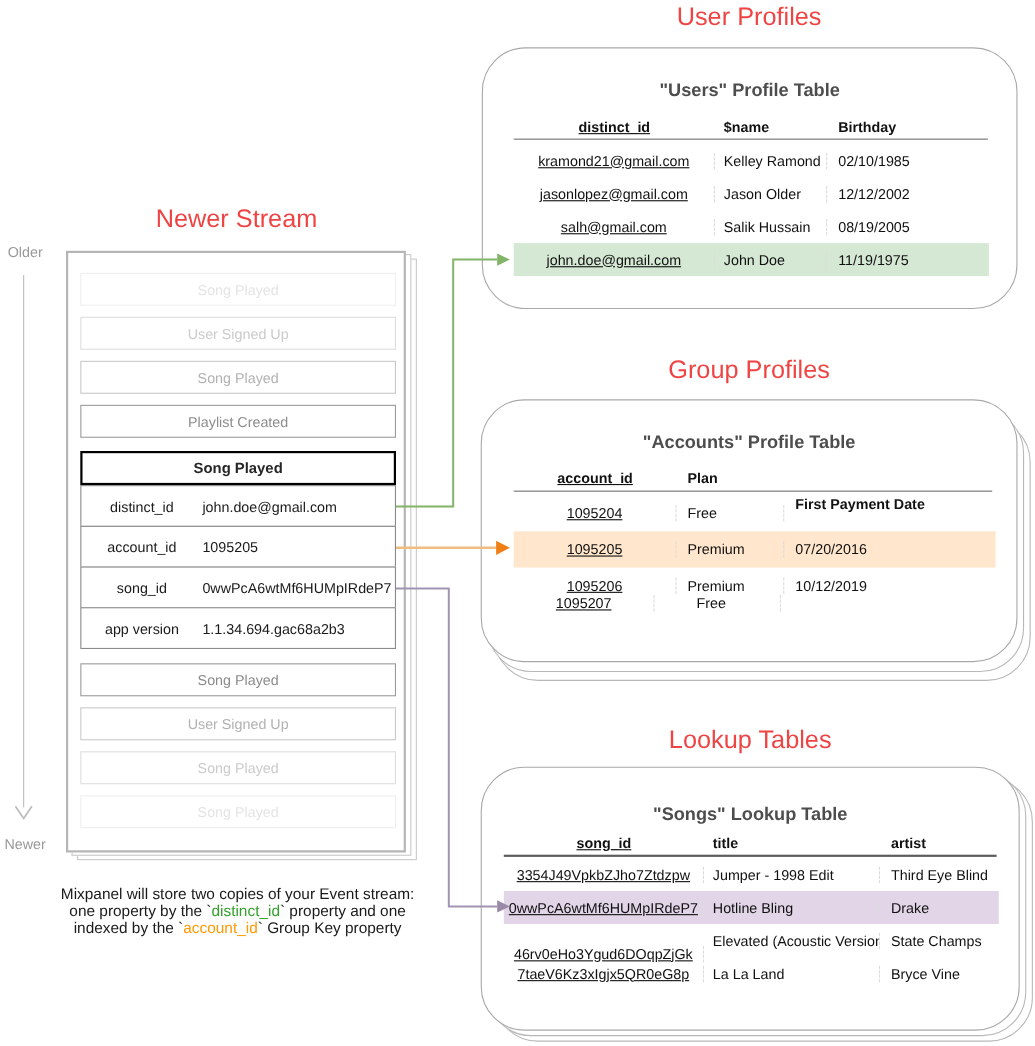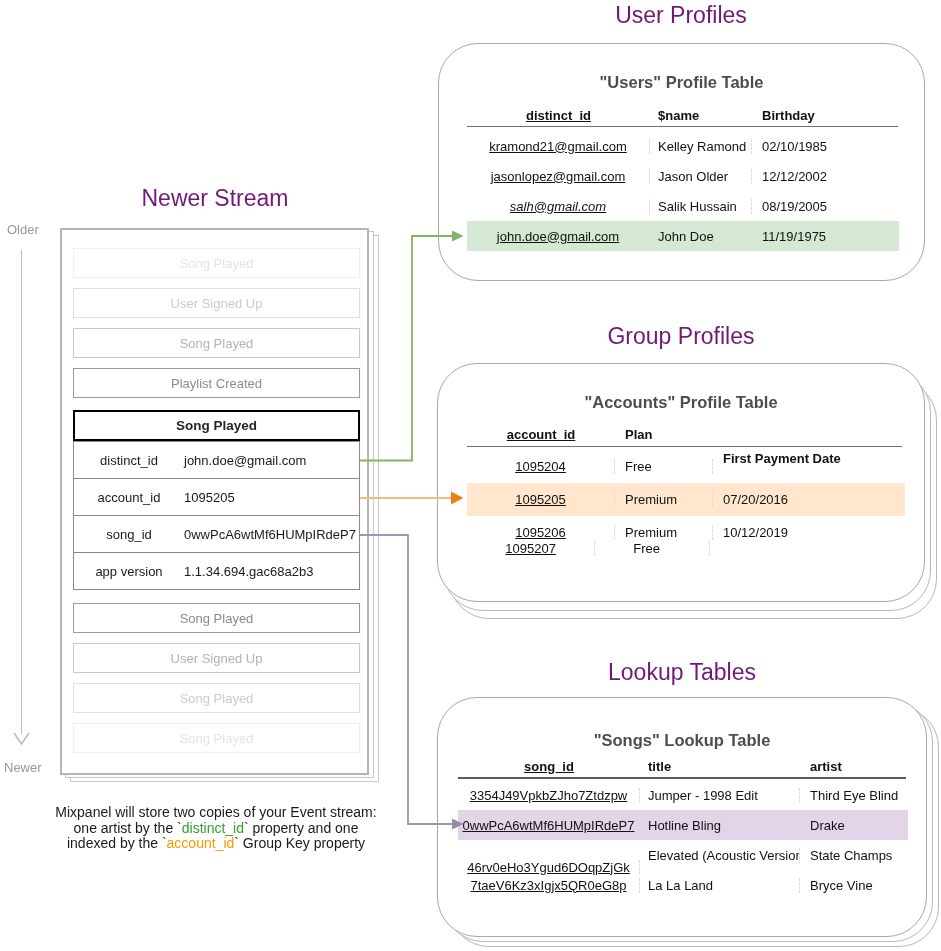--- a/index.html
+++ b/index.html
@@ -1,19 +1,19 @@
 <!DOCTYPE html>
 <html><head>
 <meta charset="utf-8">
 <style>
   html,body{margin:0;padding:0;background:#fff;}
   .canvas{position:relative;width:941px;height:951px;background:#fff;
           font-family:"Liberation Sans",sans-serif;color:#111;overflow:hidden;}
   .abs{position:absolute;}
-  .sec-title{font-size:23px;color:#701a75;text-align:center;white-space:nowrap;}
+  .sec-title{font-size:23px;color:#ef4444;text-align:center;white-space:nowrap;}
   
   .card{position:absolute;background:#fff;border:1.6px solid #a8a8a8;border-radius:40px;box-sizing:border-box;}
   .card-ghost{position:absolute;background:#fff;border:1.4px solid #b8b8b8;border-radius:40px;box-sizing:border-box;}
   .card-title{position:absolute;font-weight:bold;font-size:16.5px;color:#4d4d4d;text-align:center;white-space:nowrap;}
   
   .trow{position:absolute;display:flex;align-items:center;box-sizing:border-box;}
   .tc{box-sizing:border-box;font-size:13px;color:#111;white-space:nowrap;overflow:hidden;}
   .tc.key{text-align:center;}
   .tc.pad8{padding-left:8px;}
   .tc.pad10{padding-left:10px;}
@@ -109,21 +109,21 @@
     </div>
   <div class="ebox f2" style="top:683px;">
     <span>Song Played</span>
     </div>
   <div class="ebox f1" style="top:723px;">
     <span>Song Played</span>
     </div>
 
   <div class="caption">
     <div><span>Mixpanel will store two copies of your Event stream:</span></div>
-    <div><span>one artist by the `</span><span class="term-green">distinct_id</span><span>` property and one</span></div>
+    <div><span>one property by the `</span><span class="term-green">distinct_id</span><span>` property and one</span></div>
     <div><span>indexed by the `</span><span class="term-orange">account_id</span><span>` Group Key property</span></div>
   </div>
 
   <div class="abs sec-title" style="left:437px;top:2px;width:488px;">User Profiles</div>
   <div class="card" style="left:438px;top:43px;width:487px;height:238px;"></div>
   <div class="card-title" style="left:438px;top:73px;width:487px;">"Users" Profile Table</div>
 
   <div class="trow" style="left:467px;top:104px;width:432px;height:22px;">
     <span class="tc key th u" style="width:183px;">distinct_id</span>
     <span class="tc th pad8" style="width:102px;">$name</span>
@@ -135,21 +135,21 @@
     <span class="tc key u vsep" style="width:183px;">kramond21@gmail.com</span>
     <span class="tc pad8 vsep" style="width:102px;">Kelley Ramond</span>
     <span class="tc pad10" style="width:147px;">02/10/1985</span>
   </div>
   <div class="trow" style="left:467px;top:161px;width:432px;height:30px;">
     <span class="tc key u vsep" style="width:183px;">jasonlopez@gmail.com</span>
     <span class="tc pad8 vsep" style="width:102px;">Jason Older</span>
     <span class="tc pad10" style="width:147px;">12/12/2002</span>
   </div>
   <div class="trow" style="left:467px;top:191px;width:432px;height:30px;">
-    <span class="tc key u vsep" style="width:183px;font-style:italic;">salh@gmail.com</span>
+    <span class="tc key u vsep" style="width:183px;">salh@gmail.com</span>
     <span class="tc pad8 vsep" style="width:102px;">Salik Hussain</span>
     <span class="tc pad10" style="width:147px;">08/19/2005</span>
   </div>
   <div class="trow bg-green" style="left:467px;top:221px;width:432px;height:30px;">
     <span class="tc key u vsep" style="width:183px;">john.doe@gmail.com</span>
     <span class="tc pad8 vsep" style="width:102px;">John Doe</span>
     <span class="tc pad10" style="width:147px;">11/19/1975</span>
   </div>
 
   <div class="abs sec-title" style="left:437px;top:323px;width:488px;">Group Profiles</div>

